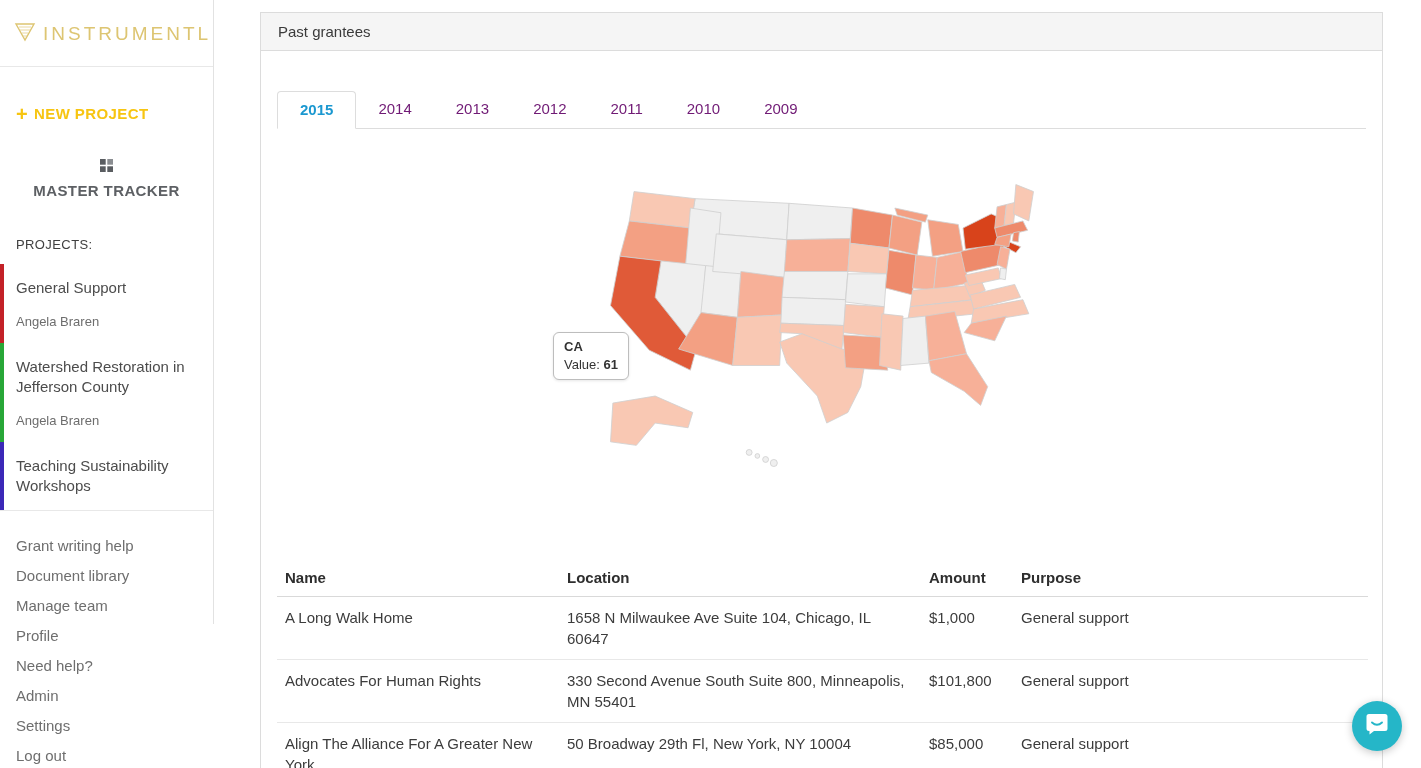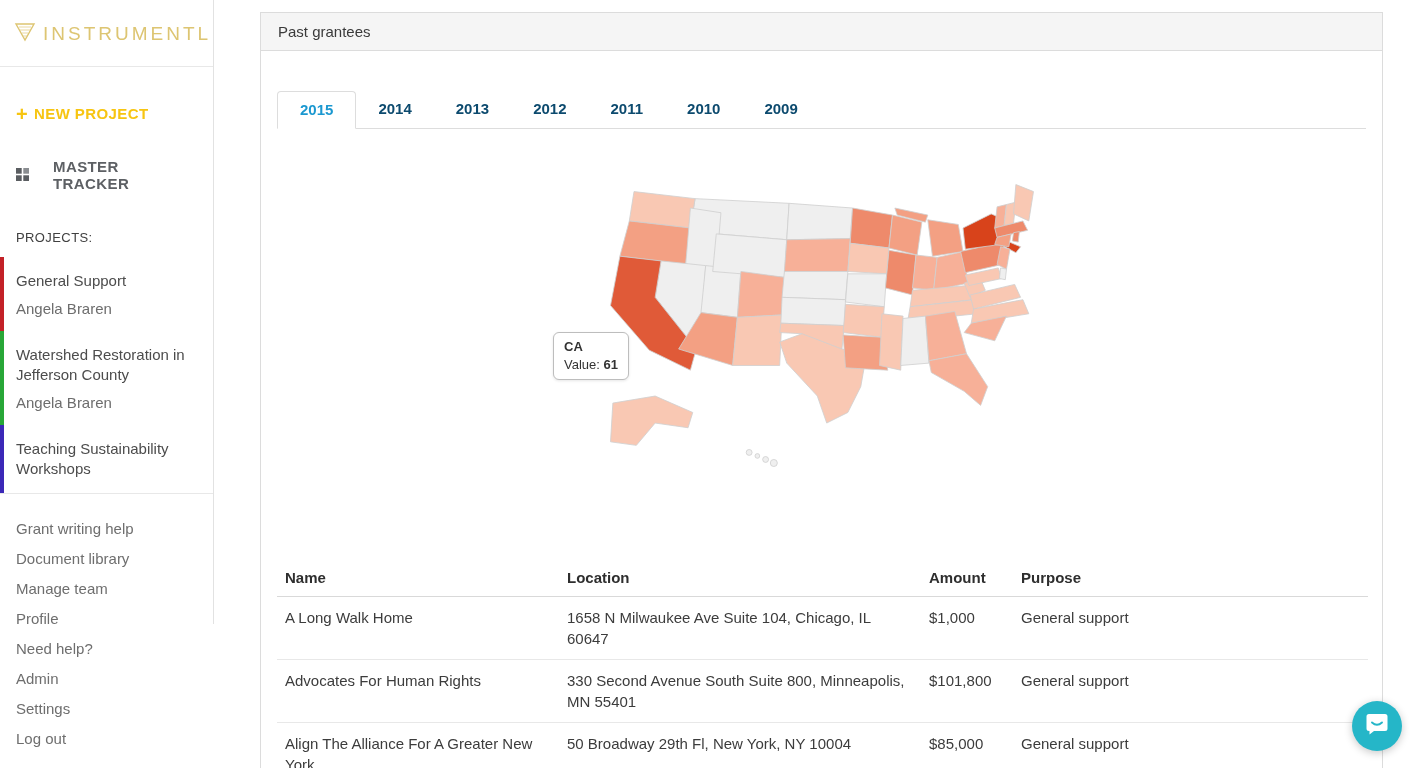--- a/index.html
+++ b/index.html
@@ -9,40 +9,40 @@
   
   .sidebar { position:absolute; left:0; top:0; width:214px; height:624px;
     background:#fff; border-right:1px solid #e2e2e2; }
   .logo { display:flex; align-items:center; gap:7px; padding:22px 14px 20px;
     border-bottom:1px solid #e8e8e8; }
   .logo-text { color:#ddc572; font-size:19px; letter-spacing:3px; font-weight:400; }
   .new-project { margin:38px 16px 0; color:#f7c511; font-weight:700; font-size:15px;
     letter-spacing:.4px; cursor:pointer; display:flex; align-items:center; gap:6px; }
   .plus-glyph { font-size:20px; font-weight:700; line-height:14px; }
   .master-tracker { margin:36px 16px 0; color:#5d6064; font-weight:600; font-size:15px;
-    letter-spacing:.4px; cursor:pointer; display:flex; align-items:center; gap:24px; }
+    letter-spacing:.4px; cursor:pointer; display:flex; align-items:center; gap:7px;flex-direction:column; }
   .projects-heading { margin:38px 16px 12px; font-size:13px; color:#404040; letter-spacing:.4px; }
   .project-item { border-left:4px solid #ccc; padding:14px 14px 14px 12px; cursor:pointer; }
   .project-title { font-size:15px; color:#4c4c4c; line-height:20px; }
-  .project-owner { font-size:15px; color:#6d6d6d; margin-top:9px; }
+  .project-owner { font-size:13px; color:#6d6d6d; margin-top:16px; }
   .projects-list { border-bottom:1px solid #e8e8e8; }
   .links { padding:20px 16px; }
   .side-link { font-size:15px; color:#6e6e6e; line-height:30px; cursor:pointer; }
   .beta-badge { display:inline-block; background:#8c8c8c; color:#fff; font-size:11px;
     font-weight:700; font-style:italic; border-radius:9px; padding:1px 8px 2px;
     margin-left:6px; vertical-align:1px; }
 
   
   .card { position:absolute; left:260px; top:12px; width:1123px; min-height:980px;
     background:#fff; border:1px solid #dcdcdc; }
   .card-header { height:38px; line-height:37px; padding:0 17px; background:#f5f5f5;
     border-bottom:1px solid #dcdcdc; font-size:15px; color:#3a3a3a; }
   .tabs { display:flex; margin:40px 16px 12px; border-bottom:1px solid #ddd; }
-  .tab { padding:9px 22px 10px; font-size:15px; color:#0c4a6e; cursor:pointer;
-    margin-bottom:-1px; background:transparent;font-weight:bold; }
+  .tab { padding:9px 22px 10px; font-size:15px; color:#701a75; cursor:pointer;
+    margin-bottom:-1px; background:transparent; }
   .tab.active { border:1px solid #ddd; border-bottom-color:#fff; background:#fff;
     border-radius:4px 4px 0 0; font-weight:700; color:#1b98d0; }
 
   .map-wrap { position:relative; height:384px; }
   .usmap { display:block; margin:46px auto 0; }
   .map-tooltip { position:absolute; left:292px; top:157px; background:#fff;
     border:1px solid #bdbdbd; border-radius:6px; padding:6px 10px 7px;
     font-size:13px; color:#333; box-shadow:0 1px 3px rgba(0,0,0,.1); min-width:66px; }
   .map-tooltip .tt-state { font-weight:700; margin-bottom:3px; }
   .map-tooltip .tt-value { font-weight:700;text-align:center; }

